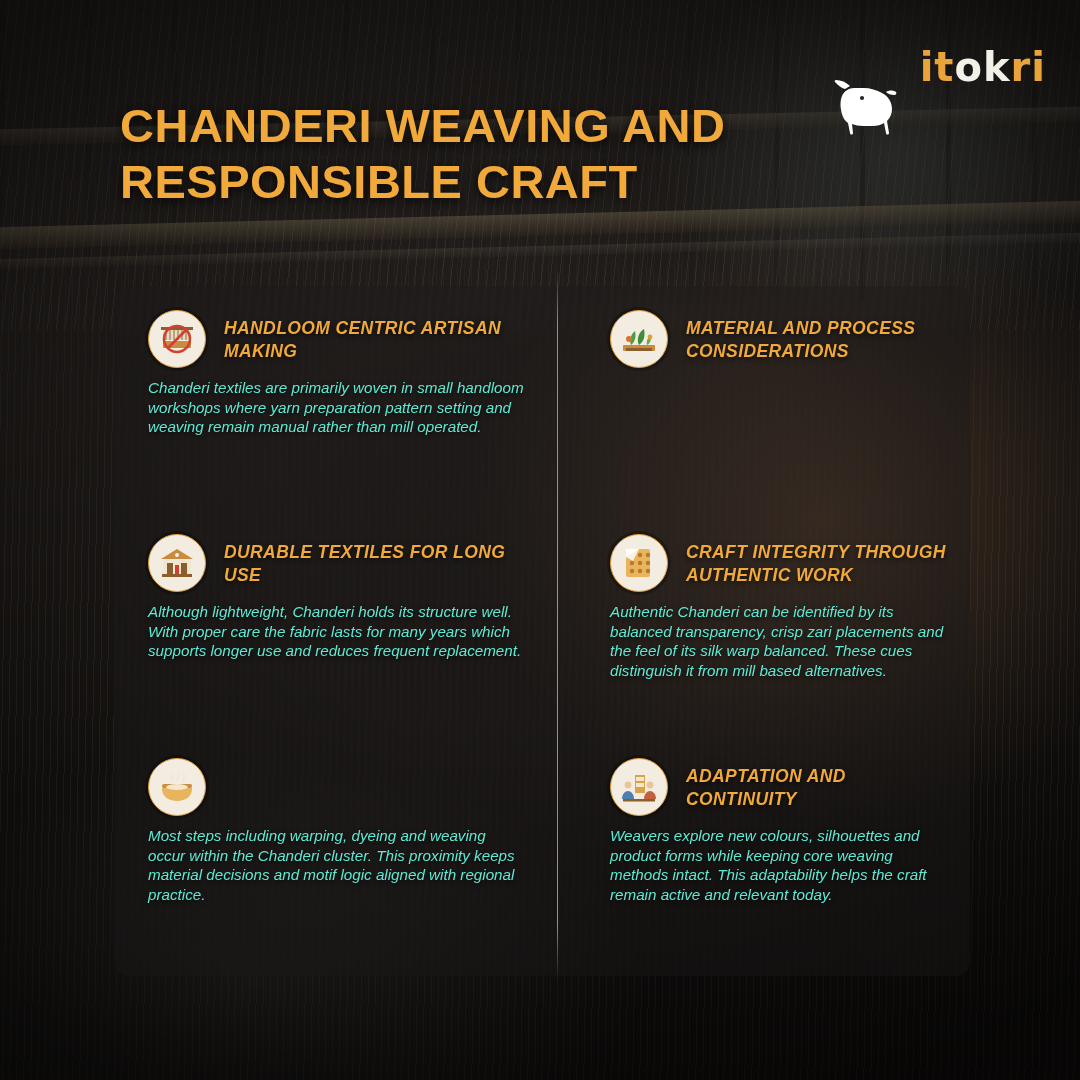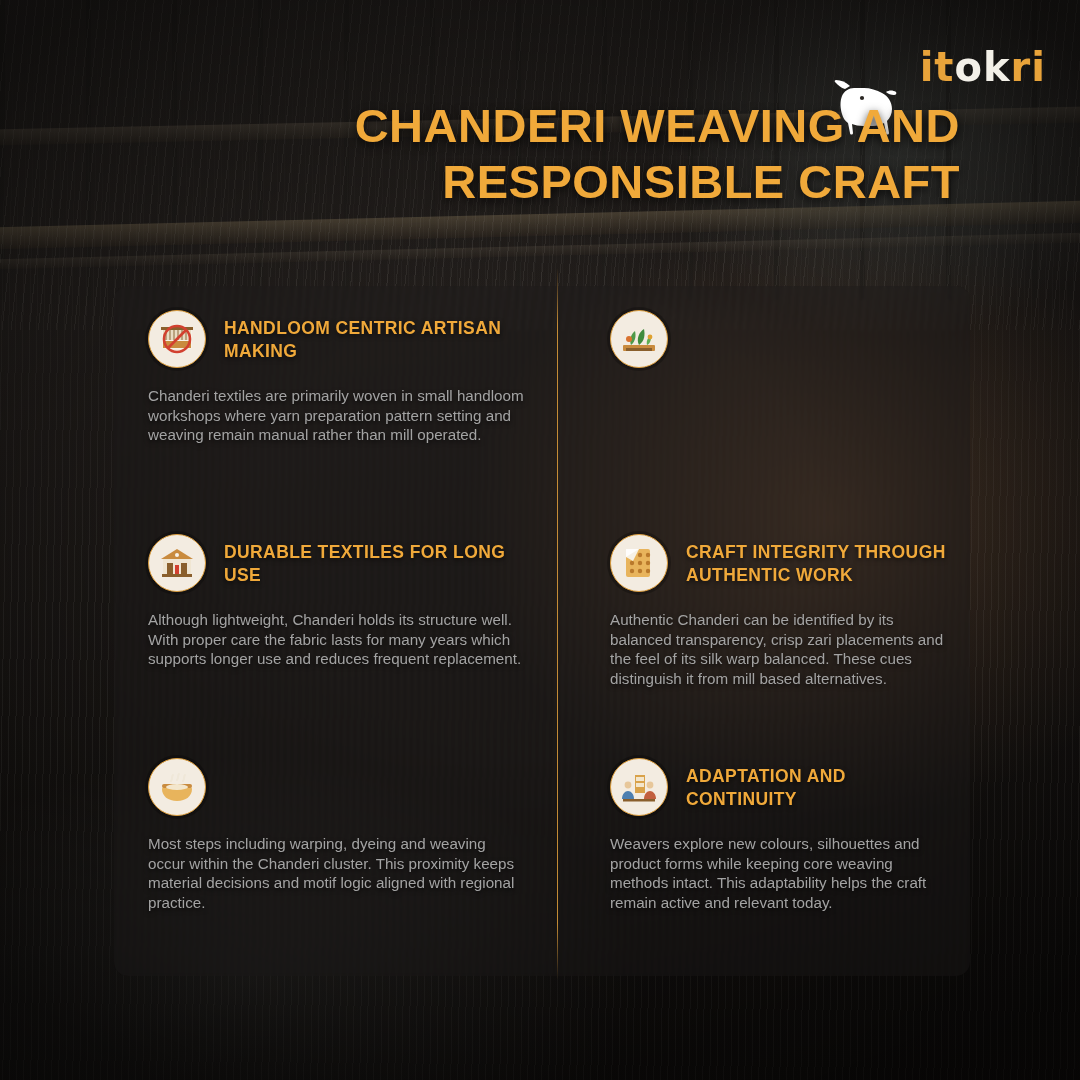--- a/index.html
+++ b/index.html
@@ -84,21 +84,21 @@
   .logo .mid { color: #f3f0e8; }
 
   .goat {
     position: absolute; left: 820px; top: 62px;
     width: 100px; height: 78px;
   }
 
   
   .title {
     position: absolute; left: 0; right: 0; top: 98px;
-    text-align: right;
+    text-align: left;
     color: #f0a93a;
     font-size: 47px; line-height: 56px;
     font-weight: 800; letter-spacing: 0.5px;
     text-shadow: 0 3px 10px rgba(0,0,0,0.75);
     padding: 0 120px;
   }
 
   
   .panel {
     position: absolute;
@@ -117,21 +117,21 @@
 
   .grid {
     position: absolute;
     left: 114px; top: 296px;
     width: 856px; height: 672px;
     display: grid;
     grid-template-columns: 1fr 1fr;
     grid-template-rows: 1fr 1fr 1fr;
     column-gap: 0px;
   }
-  .cell { position: relative; padding: 14px 18px 0 34px; }
+  .cell { position: relative; padding: 14px 18px 0 34px; font-style: italic; }
   .cell.right { padding-left: 68px; }
 
   .head { display: flex; align-items: flex-start; gap: 18px; }
 
   .badge {
     flex: 0 0 auto;
     width: 58px; height: 58px; border-radius: 50%;
     border: 1.6px solid #d99b3c;
     background: #f3ece1;
     display: flex; align-items: center; justify-content: center;
@@ -145,22 +145,22 @@
     font-size: 17.5px;
     line-height: 23px;
     font-weight: 800;
     letter-spacing: 0.4px;
     text-transform: uppercase;
     padding-top: 7px;
     max-width: 300px;
     text-shadow: 0 2px 5px rgba(0,0,0,0.6);
   }
   .body {
-    margin-top: 18px;
-    color: #a3a3a3;
+    margin-top: 10px;
+    color: #5eead4;
     font-size: 15.2px;
     line-height: 19.5px;
     max-width: 392px;
     text-shadow: 0 2px 5px rgba(0,0,0,0.7);
   }
   .cell.right .body { max-width: 382px; }
 </style>
 </head>
 <body>
 
@@ -227,20 +227,21 @@
           <svg width="44" height="44" viewBox="0 0 44 44">
             <rect x="6" y="28" width="32" height="6" rx="1" fill="#c98b3e"></rect>
             <path d="M14 28c-2-5 0-11 4-14 1 4 1 10-4 14z" fill="#4f9a4a"></path>
             <path d="M22 28c-3-6 0-13 5-16 1 5 1 12-5 16z" fill="#3f8c3d"></path>
             <path d="M30 28c-1-4 1-8 4-10 0 4 0 8-4 10z" fill="#5fae52"></path>
             <circle cx="12" cy="22" r="3" fill="#d9722f"></circle>
             <circle cx="33" cy="20" r="2.4" fill="#e0a12f"></circle>
             <rect x="9" y="31" width="26" height="3" fill="#8a5f2c"></rect>
           </svg>
         </div>
+        <div class="h-title">MATERIAL AND PROCESS CONSIDERATIONS</div>
       </div>
     </div>
 
     <div class="cell">
       <div class="head">
         <div class="badge">
           <svg width="44" height="44" viewBox="0 0 44 44">
             <rect x="8" y="18" width="28" height="16" fill="#f0e6d2"></rect>
             <path d="M6 18 L22 8 L38 18 Z" fill="#c98b3e"></path>
             <rect x="12" y="22" width="6" height="12" fill="#8a5f2c"></rect>

